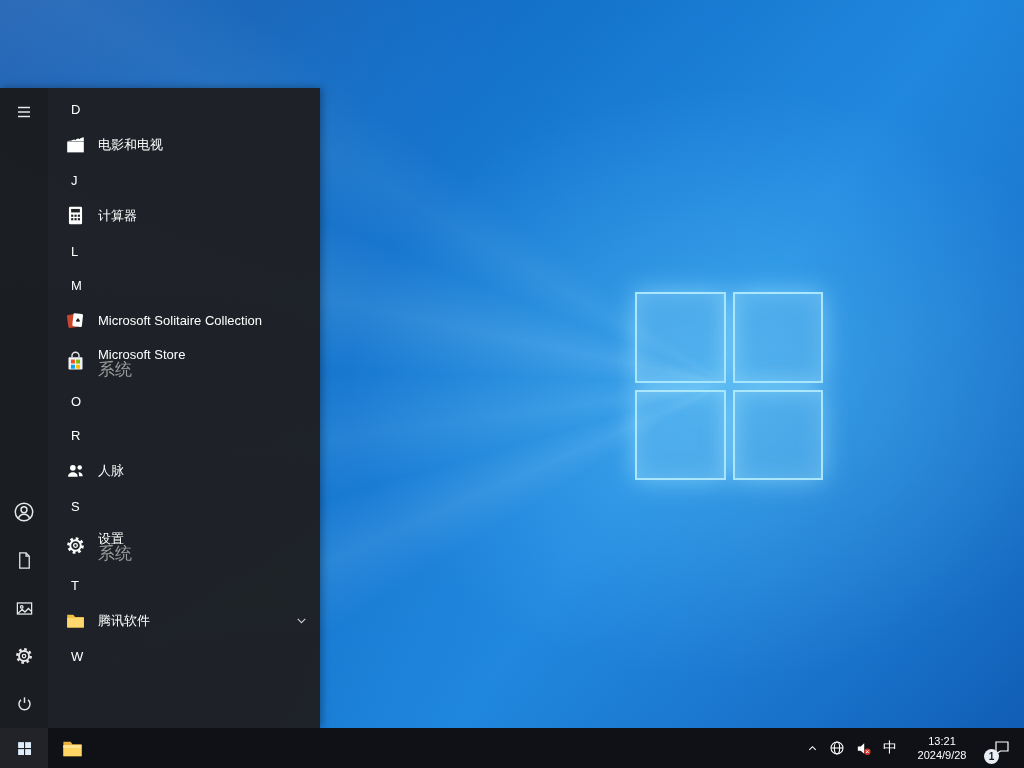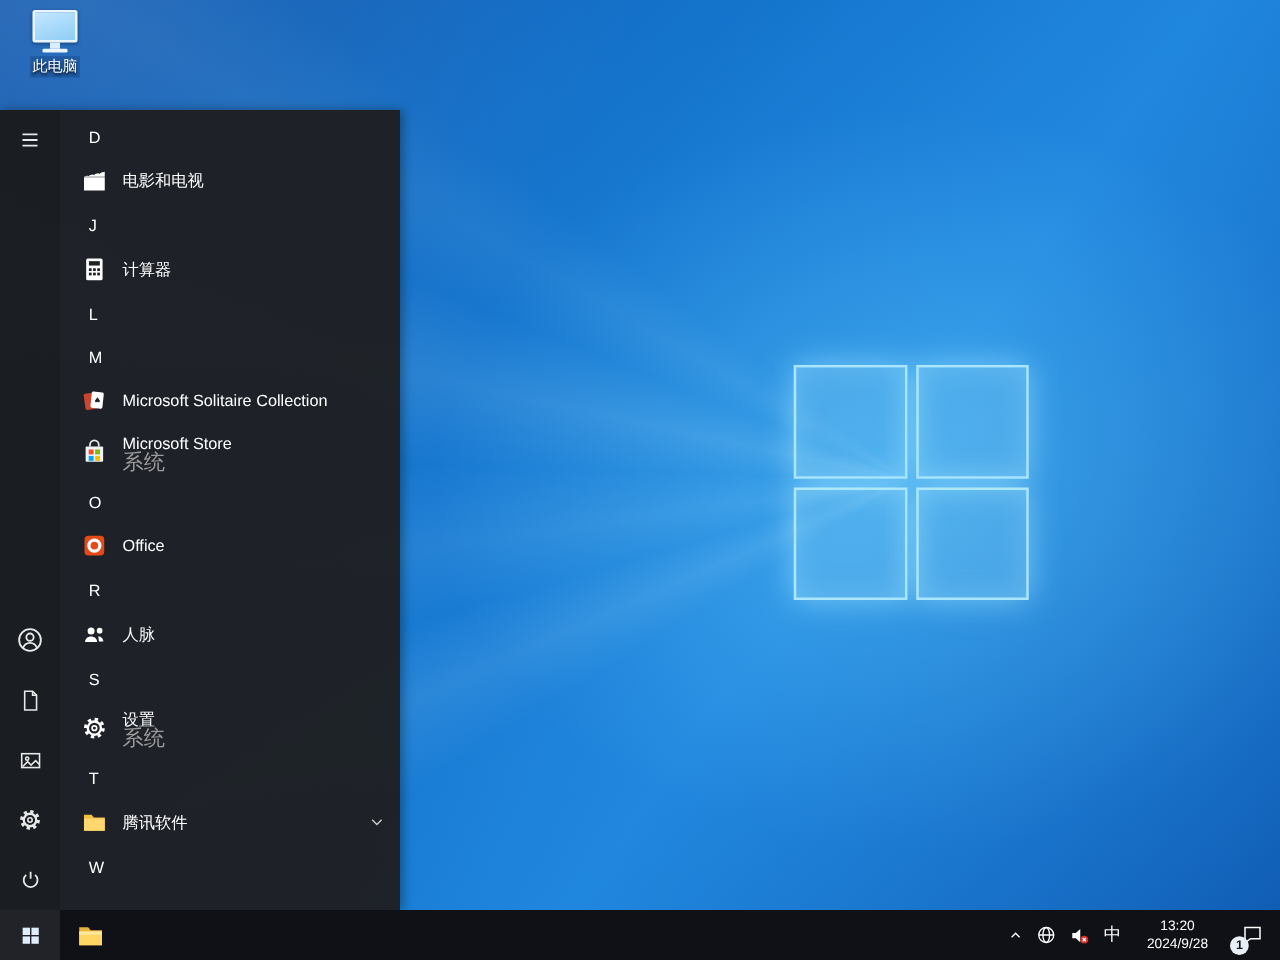--- a/index.html
+++ b/index.html
@@ -100,28 +100,20 @@
 
 <div class="desktop">
   <div class="rays"></div>
   <div class="win-logo">
     <div class="pane"></div>
     <div class="pane"></div>
     <div class="pane"></div>
     <div class="pane"></div>
   </div>
 
-  <div class="desktop-icon">
-    <div class="pc-glyph">
-      <div class="pc-screen"></div>
-        <div class="pc-neck"></div>
-        <div class="pc-base"></div>
-    </div>
-    <span class="desktop-icon-label">此电脑</span>
-  </div>
 </div>
 
 <div class="start-menu">
   <div class="rail">
     <div class="rail-btn">
       <svg viewBox="0 0 24 24" width="18" height="18" stroke="#e8e8e8" stroke-width="2" fill="none">
           <line x1="4" y1="6" x2="20" y2="6"></line>
           <line x1="4" y1="12" x2="20" y2="12"></line>
           <line x1="4" y1="18" x2="20" y2="18"></line>
         </svg>
@@ -229,31 +221,20 @@
             <rect x="12.7" y="15.7" width="4.5" height="4.5" fill="#ffb900"></rect>
           </svg>
       </span>
       <span class="app-text">
         <span>Microsoft Store</span>
         <span class="app-sub">系统</span>
       </span>
     </div>
 
     <div class="letter-header">O</div>
-    <div class="app-row">
-      <span class="app-icon">
-        <svg viewBox="0 0 24 24" width="21" height="21">
-            <rect x="3" y="3" width="18" height="18" rx="3.5" fill="#e64a19"></rect>
-            <circle cx="12" cy="12" r="5" fill="none" stroke="#fff" stroke-width="3"></circle>
-          </svg>
-      </span>
-      <span class="app-text">
-          <span>Office</span>
-        </span>
-    </div>
 
     <div class="letter-header">R</div>
     <div class="app-row">
       <span class="app-icon">
         <svg viewBox="0 0 24 24" width="21" height="21" fill="#fff">
             <circle cx="9" cy="9" r="3.2"></circle>
             <path d="M3.5 19c0-3 2.5-5 5.5-5s5.5 2 5.5 5z"></path>
             <circle cx="16.8" cy="8.6" r="2.6"></circle>
             <path d="M15.6 13.8c2.6.3 4.6 2.1 4.6 4.7h-4z"></path>
           </svg>
@@ -334,21 +315,21 @@
       <svg viewBox="0 0 24 24" width="17" height="17">
           <path d="M4 9v6h4l5 4.5v-15L8 9z" fill="#fff"></path>
           <circle cx="17.5" cy="16.5" r="4.5" fill="#d93025"></circle>
           <path d="M15.7 14.7l3.6 3.6M19.3 14.7l-3.6 3.6" stroke="#fff" stroke-width="1.4"></path>
         </svg>
     </div>
     <div class="tray-btn ime">
       <span>中</span>
     </div>
     <div class="clock">
-      <span>13:20</span>
+      <span>13:21</span>
       <span>2024/9/28</span>
     </div>
     <div class="tray-btn action-btn">
       <svg viewBox="0 0 24 24" width="18" height="18" fill="none" stroke="#fff" stroke-width="1.6">
           <path d="M4 4h16v12H10l-6 4z"></path>
         </svg>
       <span class="badge">1</span>
     </div>
   </div>
 </div>

